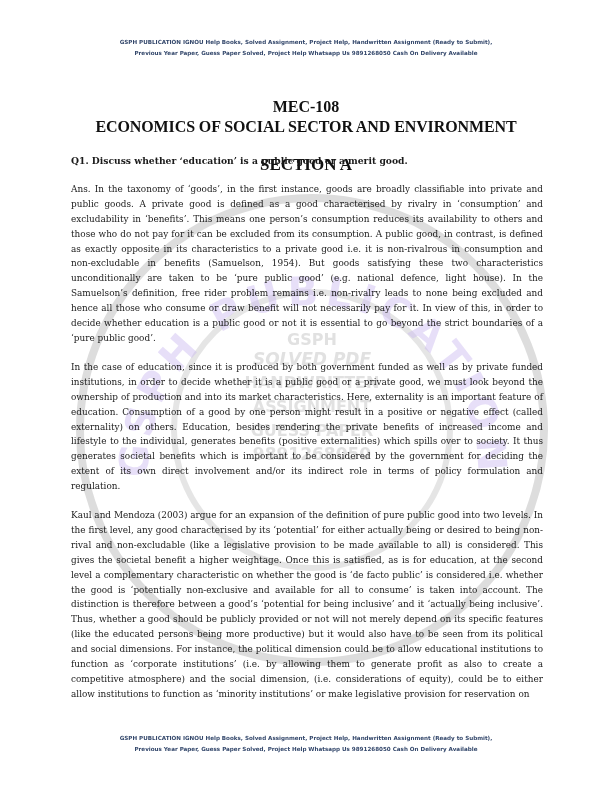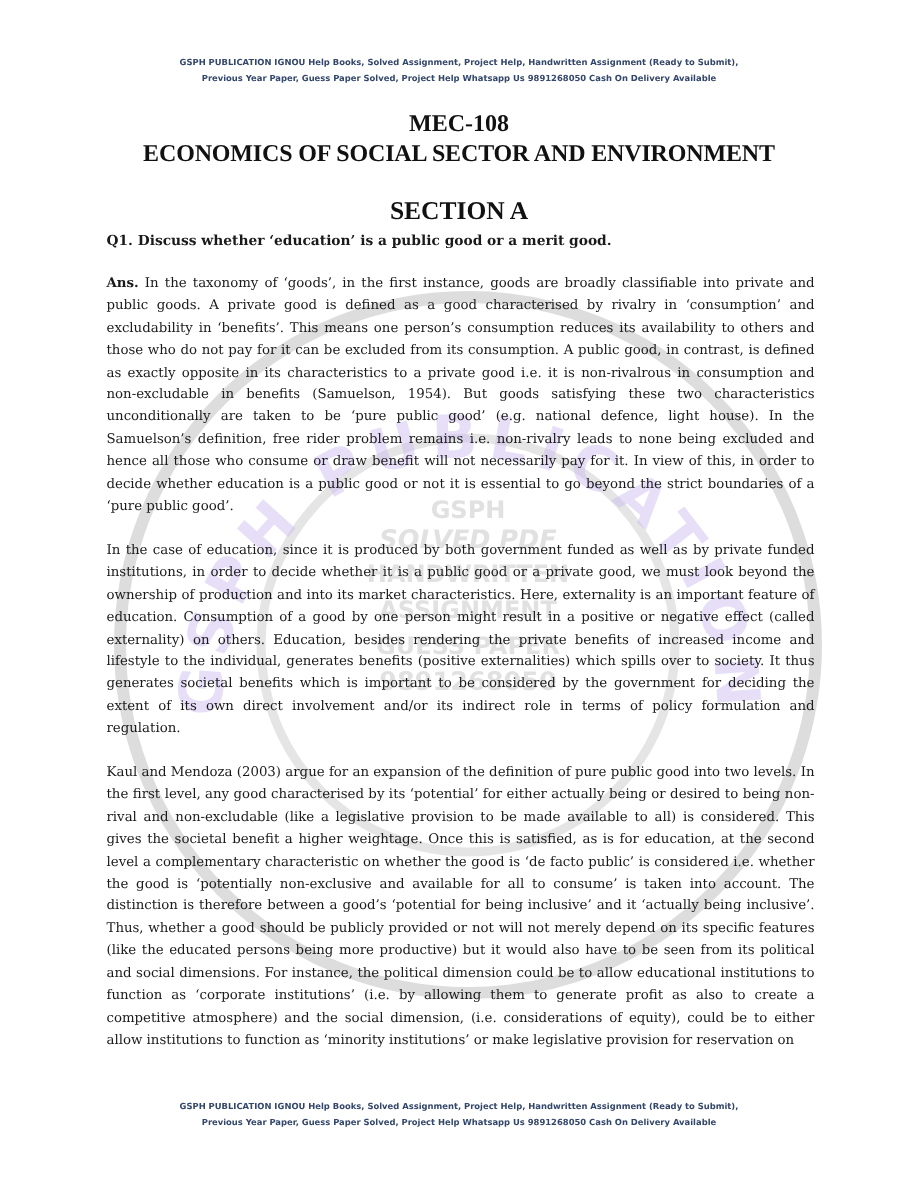--- a/index.html
+++ b/index.html
@@ -7,33 +7,33 @@
   .page { position: relative; width: 612px; height: 792px; background: #ffffff; }
   .banner {
     position: absolute; left: 0; width: 612px; text-align: center;
     font-family: "DejaVu Sans", sans-serif; font-size: 5.6px; font-weight: bold;
     color: #33476b; line-height: 11px;
   }
   .banner.top { top: 37px; }
   .banner.bottom { top: 733px; }
   .title {
     position: absolute; left: 0; width: 612px; text-align: center;
-    font-family: "Liberation Serif", serif; font-weight: bold; color: #111;
+    font-family: "Liberation Serif", serif; font-weight: bold; color: #111; margin-top: 24px;
   }
   .code { top: 74px; font-size: 16px; }
   .course { top: 94px; font-size: 16px; letter-spacing: -0.1px; }
   .section { top: 131px; font-size: 17px; }
   .content {
     position: absolute; left: 71px; width: 472px; top: 154px;
     font-family: "DejaVu Serif", serif; font-size: 8.9px; line-height: 14.9px;
     color: #1a1a1a; text-align: justify; z-index: 2;
   }
   .question { font-weight: bold; font-size: 9.2px; margin: 0 0 13px 0; text-align: left; }
   .para { margin: 0 0 14px 0; }
-  .para .lead { font-weight: bold; }
+  .para .lead { font-weight: normal; }
   .watermark {
     position: absolute; left: 0; top: 0; width: 612px; height: 792px; z-index: 1;
     pointer-events: none;
   }
 </style>
 </head>
 <body>
 
 <div class="page">
 

